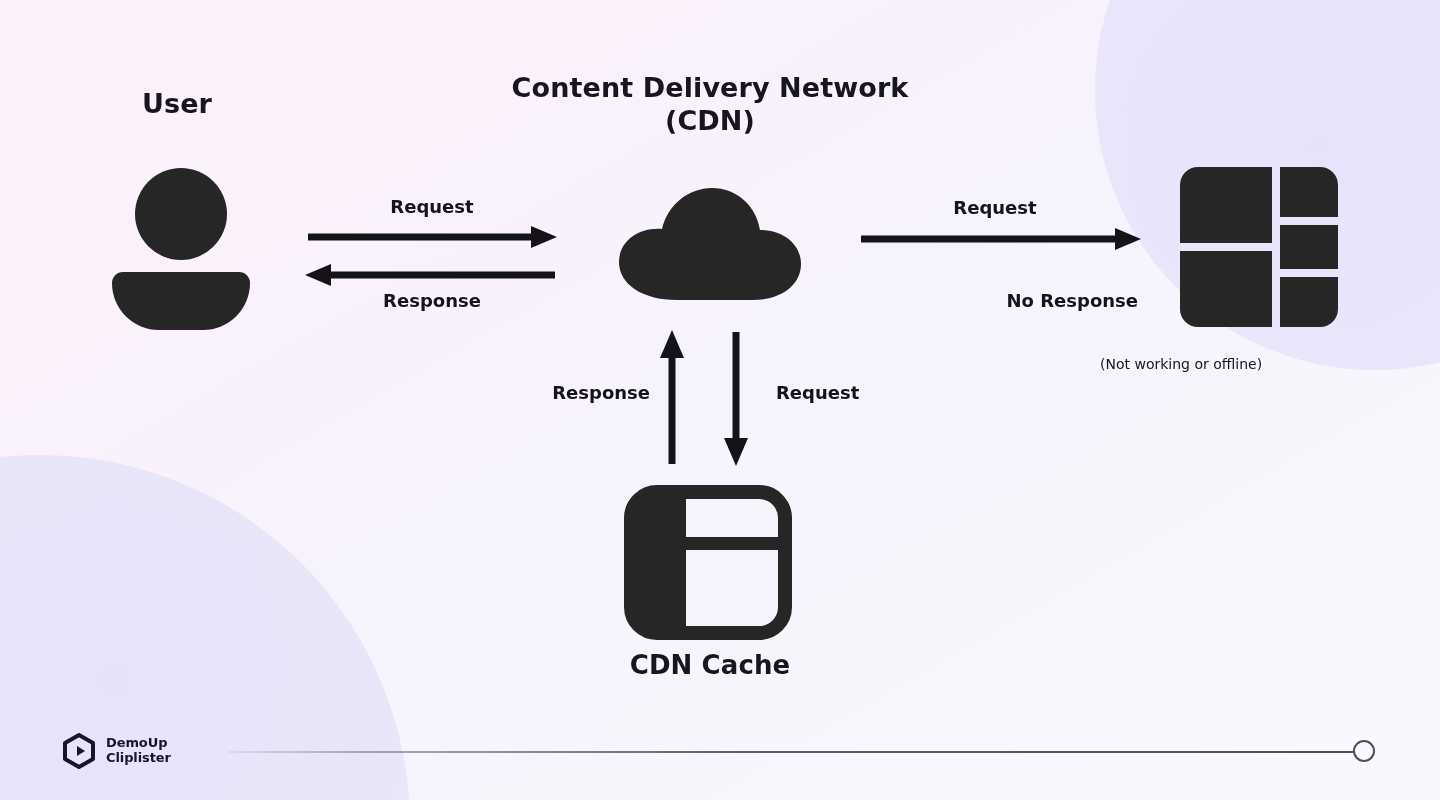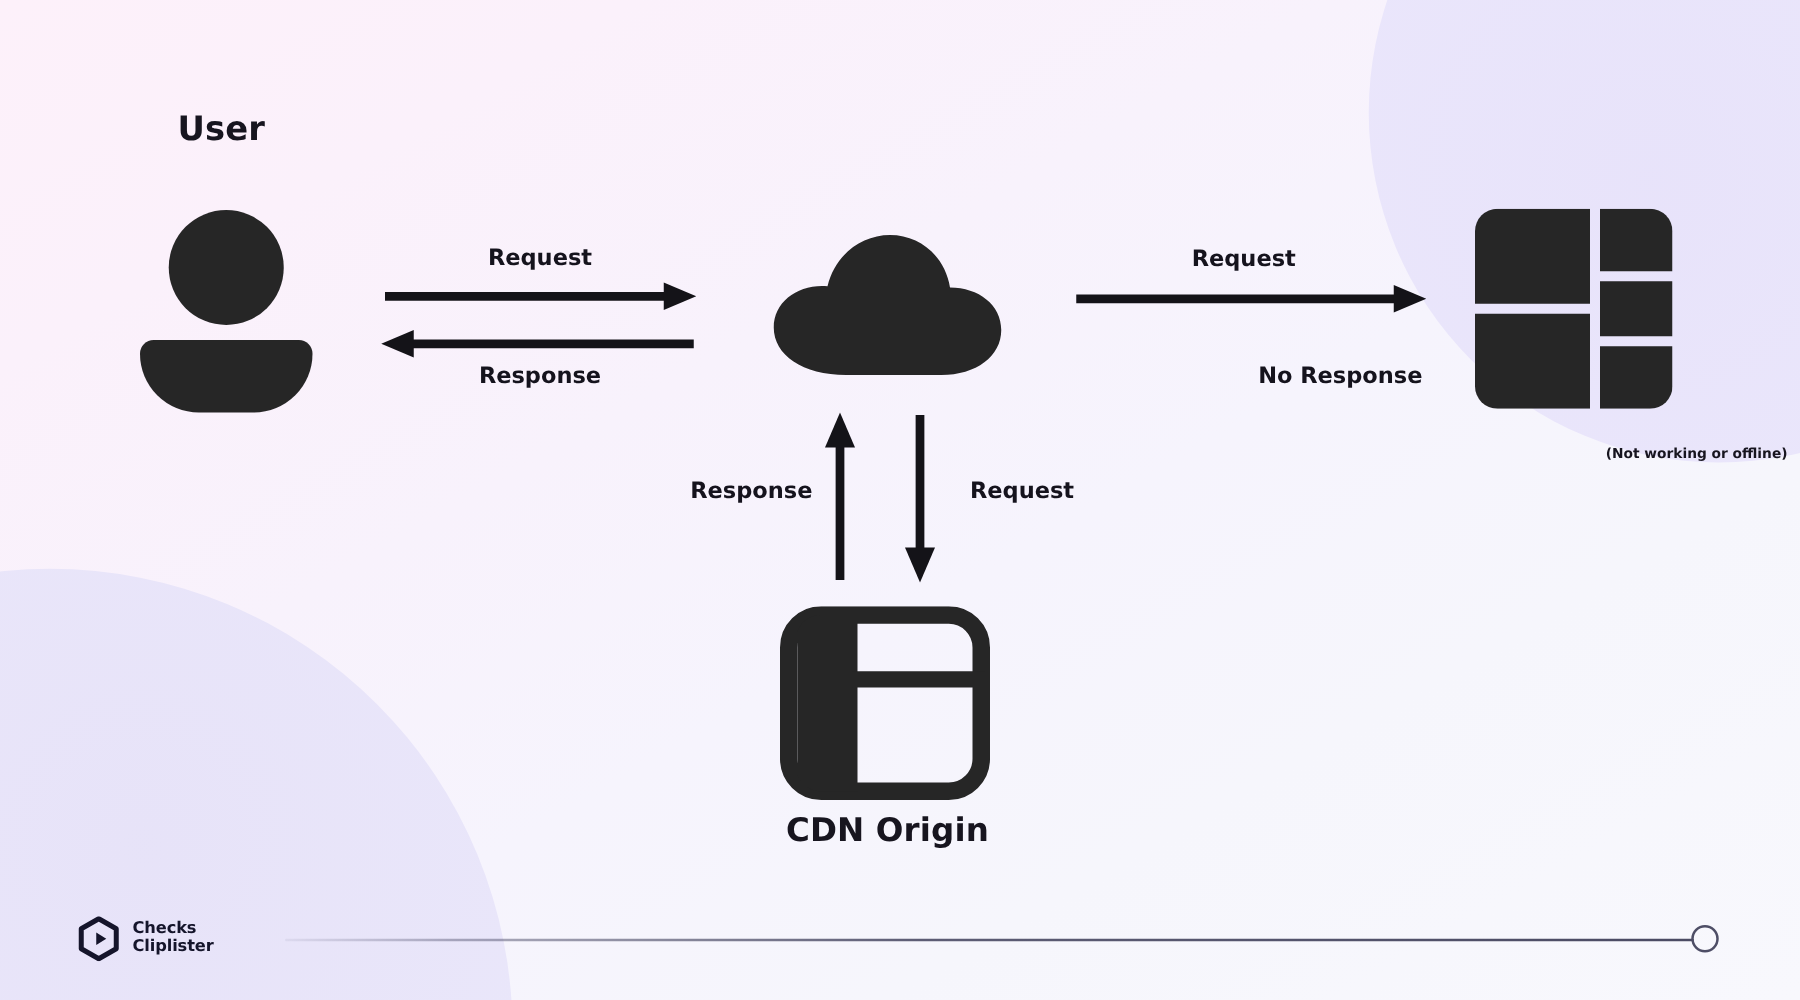--- a/index.html
+++ b/index.html
@@ -54,23 +54,23 @@
     font-weight: 700;
     font-size: 27px;
     letter-spacing: .1px;
     text-align: center;
     line-height: 1.22;
     white-space: pre-line;
     color: #17151f;
   }
   .caption {
     position: absolute;
-    font-size: 11px;
-    font-weight: 700;
-    text-align: right;
+    font-size: 14px;
+    font-weight: 400;
+    text-align: left;
     color: #17151f;
   }
   .edge-label {
     position: absolute;
     font-size: 18px;
     font-weight: 600;
     text-align: center;
     color: #15131d;
     white-space: nowrap;
   }
@@ -178,20 +178,22 @@
   <div class="blob" id="blob-topright"></div>
   <div class="blob" id="blob-bottomleft"></div>
 
   <div class="node-title" id="user-title">User</div>
 
   <div id="user-icon">
     <div id="user-head"></div>
     <div id="user-body"></div>
   </div>
 
+  <div class="node-title" id="cdn-title">Content Delivery Network
+(CDN)</div>
 
   <div id="cdn-icon">
     <svg width="190" height="112" viewBox="0 0 190 112" aria-hidden="true">
       <path d="M62 112
                C 27 112, 4 96, 4 74
                C 4 53, 24 39, 47 41
                C 53 16, 74 0, 97 0
                C 121 0, 141 17, 145 42
                C 168 42, 186 56, 186 76
                C 186 97, 166 112, 138 112 Z" fill="#262626"></path>
@@ -212,21 +214,21 @@
   <div class="caption" id="origin-caption">(Not working or offline)</div>
 
   <div id="cache-icon">
     <svg width="168" height="155" viewBox="0 0 168 155" aria-hidden="true">
       <rect x="7" y="7" width="154" height="141" rx="26" ry="26" fill="none" stroke="#262626" stroke-width="14"></rect>
       <path d="M14 20 A20 20 0 0 1 34 7 H62 V148 H34 A20 20 0 0 1 14 135 Z" fill="#262626"></path>
       <rect x="58" y="52" width="106" height="13" fill="#262626"></rect>
     </svg>
   </div>
 
-  <div class="node-title" id="cache-title">CDN Origin</div>
+  <div class="node-title" id="cache-title">CDN Cache</div>
 
 
   <div class="edge-label" id="label-user-request">Request</div>
 
   <svg class="arrow-svg" id="arrow-user-request" width="252" height="22" viewBox="0 0 252 22">
     <line x1="3" y1="11" x2="228" y2="11" stroke="#141318" stroke-width="7"></line>
     <path d="M252 11 L226 0 L226 22 Z" fill="#141318"></path>
   </svg>
 
   <svg class="arrow-svg" id="arrow-user-response" width="252" height="22" viewBox="0 0 252 22">
@@ -257,20 +259,20 @@
     <path d="M12 136 L0 108 L24 108 Z" fill="#141318"></path>
   </svg>
 
   <div class="edge-label" id="label-cache-request">Request</div>
 
   <div id="footer-logo">
     <svg width="34" height="36" viewBox="0 0 34 36">
       <path d="M17 2 L31 10 L31 26 L17 34 L3 26 L3 10 Z" fill="none" stroke="#15152b" stroke-width="4" stroke-linejoin="round"></path>
       <path d="M15 13 L23 18 L15 23 Z" fill="#15152b"></path>
     </svg>
-    <div id="footer-logo-text">Checks
+    <div id="footer-logo-text">DemoUp
 Cliplister</div>
   </div>
 
   <div id="progress-track"></div>
   <div id="progress-handle"></div>
 
 </div>
 
 </body></html>

